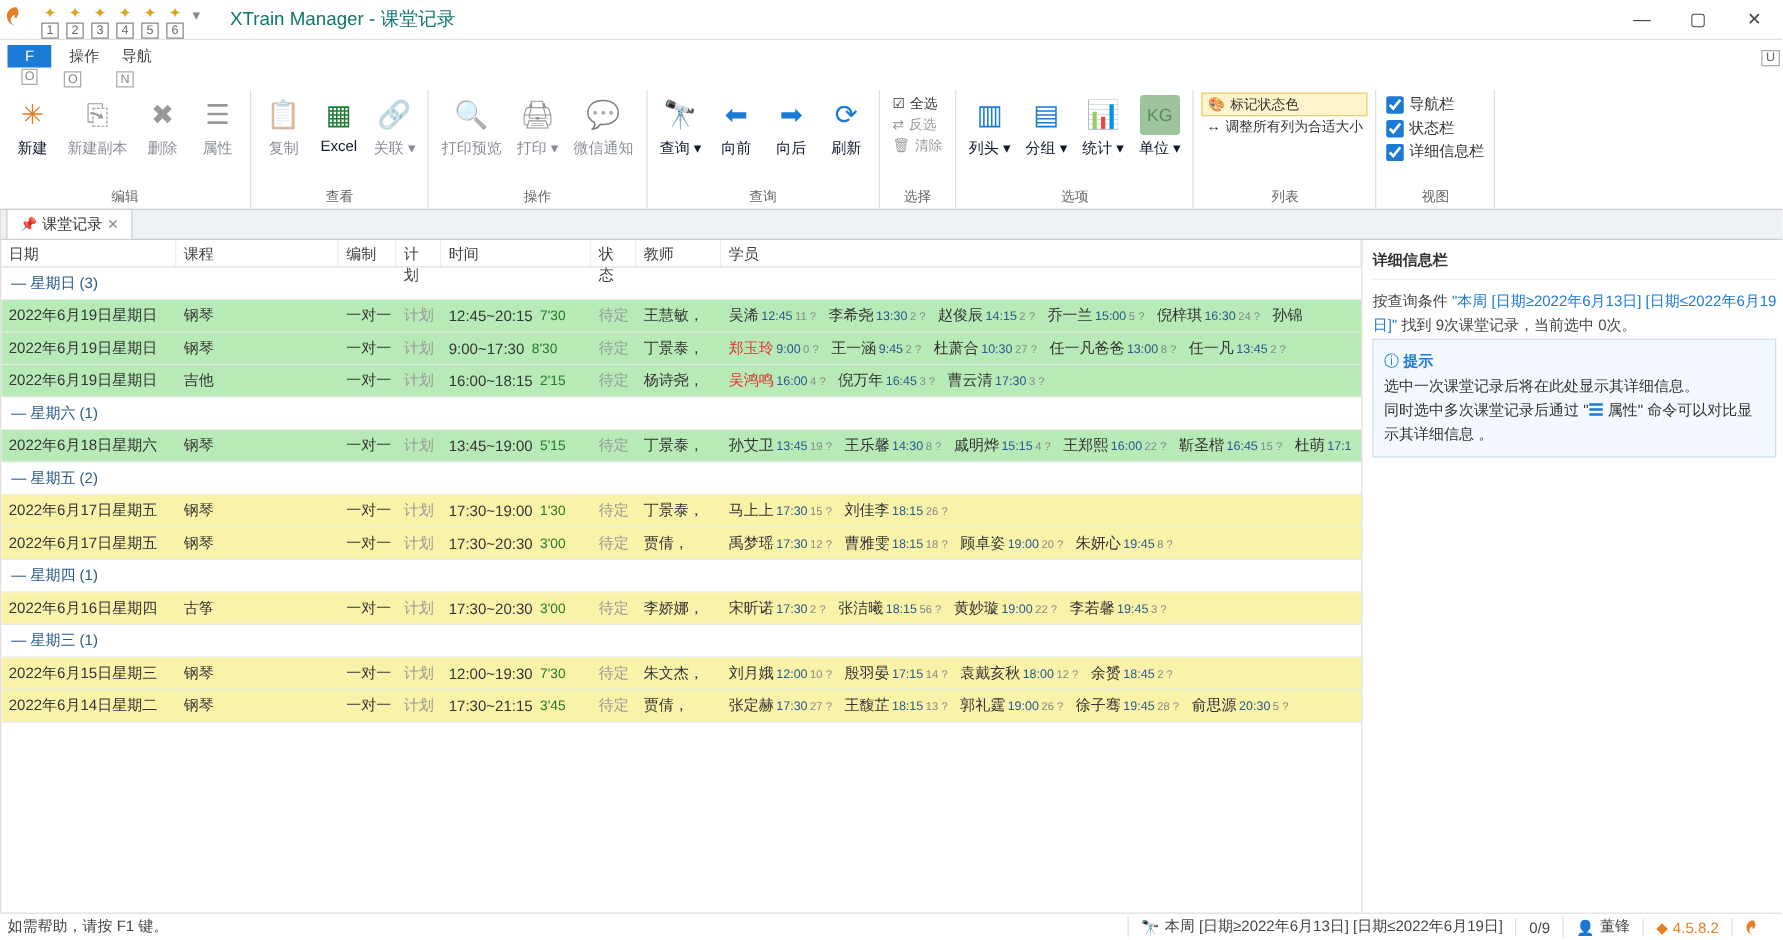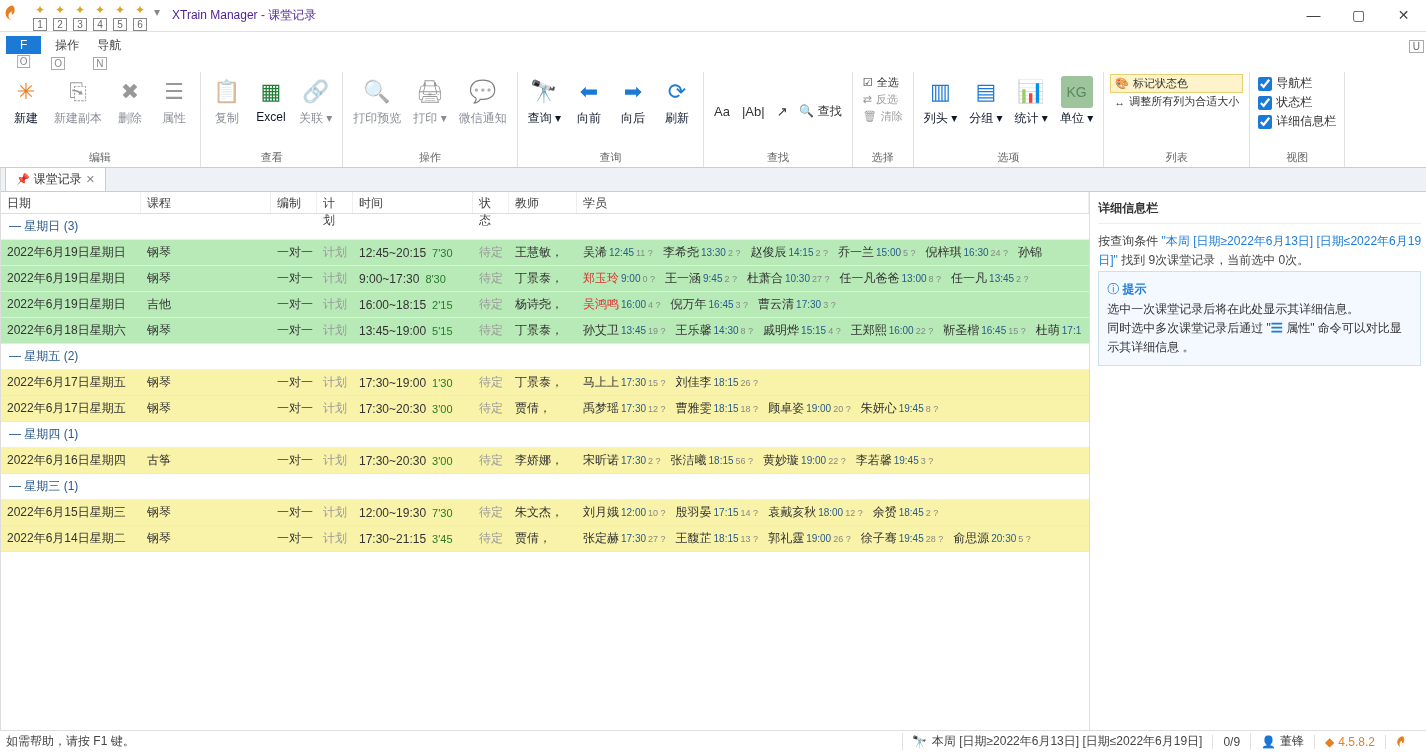--- a/index.html
+++ b/index.html
@@ -5,21 +5,21 @@
 * { box-sizing: border-box; margin: 0; padding: 0; }
 body { font-family: "Microsoft YaHei", "SimSun", Arial, sans-serif; font-size: 12px; color: #333; background: #fff; overflow: hidden; width: 1426px; height: 752px; }
 
 
 .title-bar { height: 32px; display: flex; align-items: center; background: #fff; border-bottom: 1px solid #e0e0e0; position: relative; }
 .qat { display: flex; align-items: flex-start; padding: 0 4px; }
 .qat-logo { width: 20px; height: 20px; margin-right: 4px; position: absolute; top: 4px; left: 4px; }
 .qat-btns { display: flex; gap: 0; margin-left: 26px; margin-top: 2px; }
 .qat-btn { width: 20px; height: 20px; display: flex; flex-direction: column; align-items: center; justify-content: center; font-size: 10px; color: #666; }
 .qat-num { border: 1px solid #888; padding: 0 3px; font-size: 10px; margin-top: 1px; }
-.title-text { position: absolute; left: 172px; font-size: 12px; color: #4c1d95; }
+.title-text { position: absolute; left: 184px; font-size: 15px; color: #0f766e; }
 .win-controls { position: absolute; right: 0; top: 0; display: flex; }
 .win-btn { width: 45px; height: 30px; display: flex; align-items: center; justify-content: center; font-size: 14px; color: #444; }
 
 
 .menu-bar { height: 26px; display: flex; align-items: center; gap: 10px; padding-left: 6px; background:#fff; }
 .file-btn { background: #1b7ad6; color: #fff; padding: 2px 14px; font-size: 12px; position: relative; }
 .file-hint { position: absolute; bottom: -14px; left:50%; transform:translateX(-50%); font-size:10px; color:#888; border:1px solid #aaa; padding:0 2px; background:#fff;}
 .menu-item { font-size:12px; color:#444; position: relative; padding: 2px 4px;}
 .menu-hint { position: absolute; bottom: -14px; left:0; font-size:10px; color:#888; border:1px solid #aaa; padding:0 2px; background:#fff;}
 
@@ -229,29 +229,20 @@
           <div class="rbtn-label">向后</div>
         </div>
       <div class="rbtn">
           <div class="rbtn-icon" style="color:#1b7ad6;">⟳</div>
           <div class="rbtn-label">刷新</div>
         </div>
     </div>
     <div class="ribbon-group-label">查询</div>
   </div>
   <div class="ribbon-group">
-    <div class="ribbon-group-body" style="align-items:center;">
-      <span style="font-size:13px; padding:4px;">Aa</span>
-      <span style="font-size:13px; padding:4px;">|Ab|</span>
-      <span style="font-size:13px; padding:4px;">↗</span>
-      <span style="font-size:12px; padding:4px;">🔍 <span>查找</span></span>
-    </div>
-    <div class="ribbon-group-label">查找</div>
-  </div>
-  <div class="ribbon-group">
     <div class="ribbon-group-body">
       <div class="vcol">
         <div class="rbtn small">☑ <span>全选</span></div>
         <div class="rbtn small disabled">⇄ <span>反选</span></div>
         <div class="rbtn small disabled">🗑 <span>清除</span></div>
       </div>
     </div>
     <div class="ribbon-group-label">选择</div>
   </div>
   <div class="ribbon-group">
@@ -446,20 +437,21 @@
                   <span class="stu-t">16:45</span>
                   <span class="stu-sub">3 ?</span>
                 </span>
                 <span class="stu">
                   <span class="stu-name">曹云清</span>
                   <span class="stu-t">17:30</span>
                   <span class="stu-sub">3 ?</span>
                 </span>
               </div>
             </div>
+            <div class="group-row">星期六 (1)</div>
             <div class="data-row green">
               <div class="cell col-date">2022年6月18日星期六</div>
               <div class="cell col-course">钢琴</div>
               <div class="cell col-bianzhi">一对一</div>
               <div class="cell col-jihua" style="color:#999;">计划</div>
               <div class="cell col-time time-cell">
                 <span>13:45~19:00</span>
                 <span class="time-dur">5'15</span>
               </div>
               <div class="cell col-state" style="color:#999;">待定</div>

